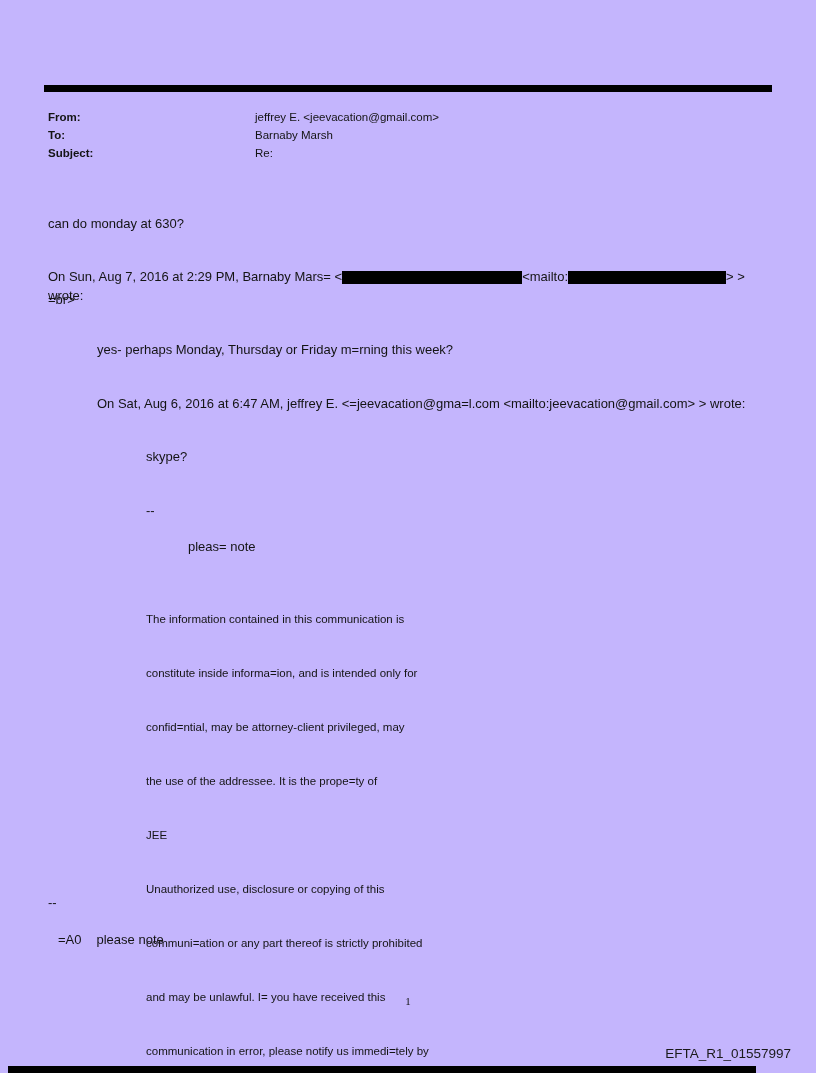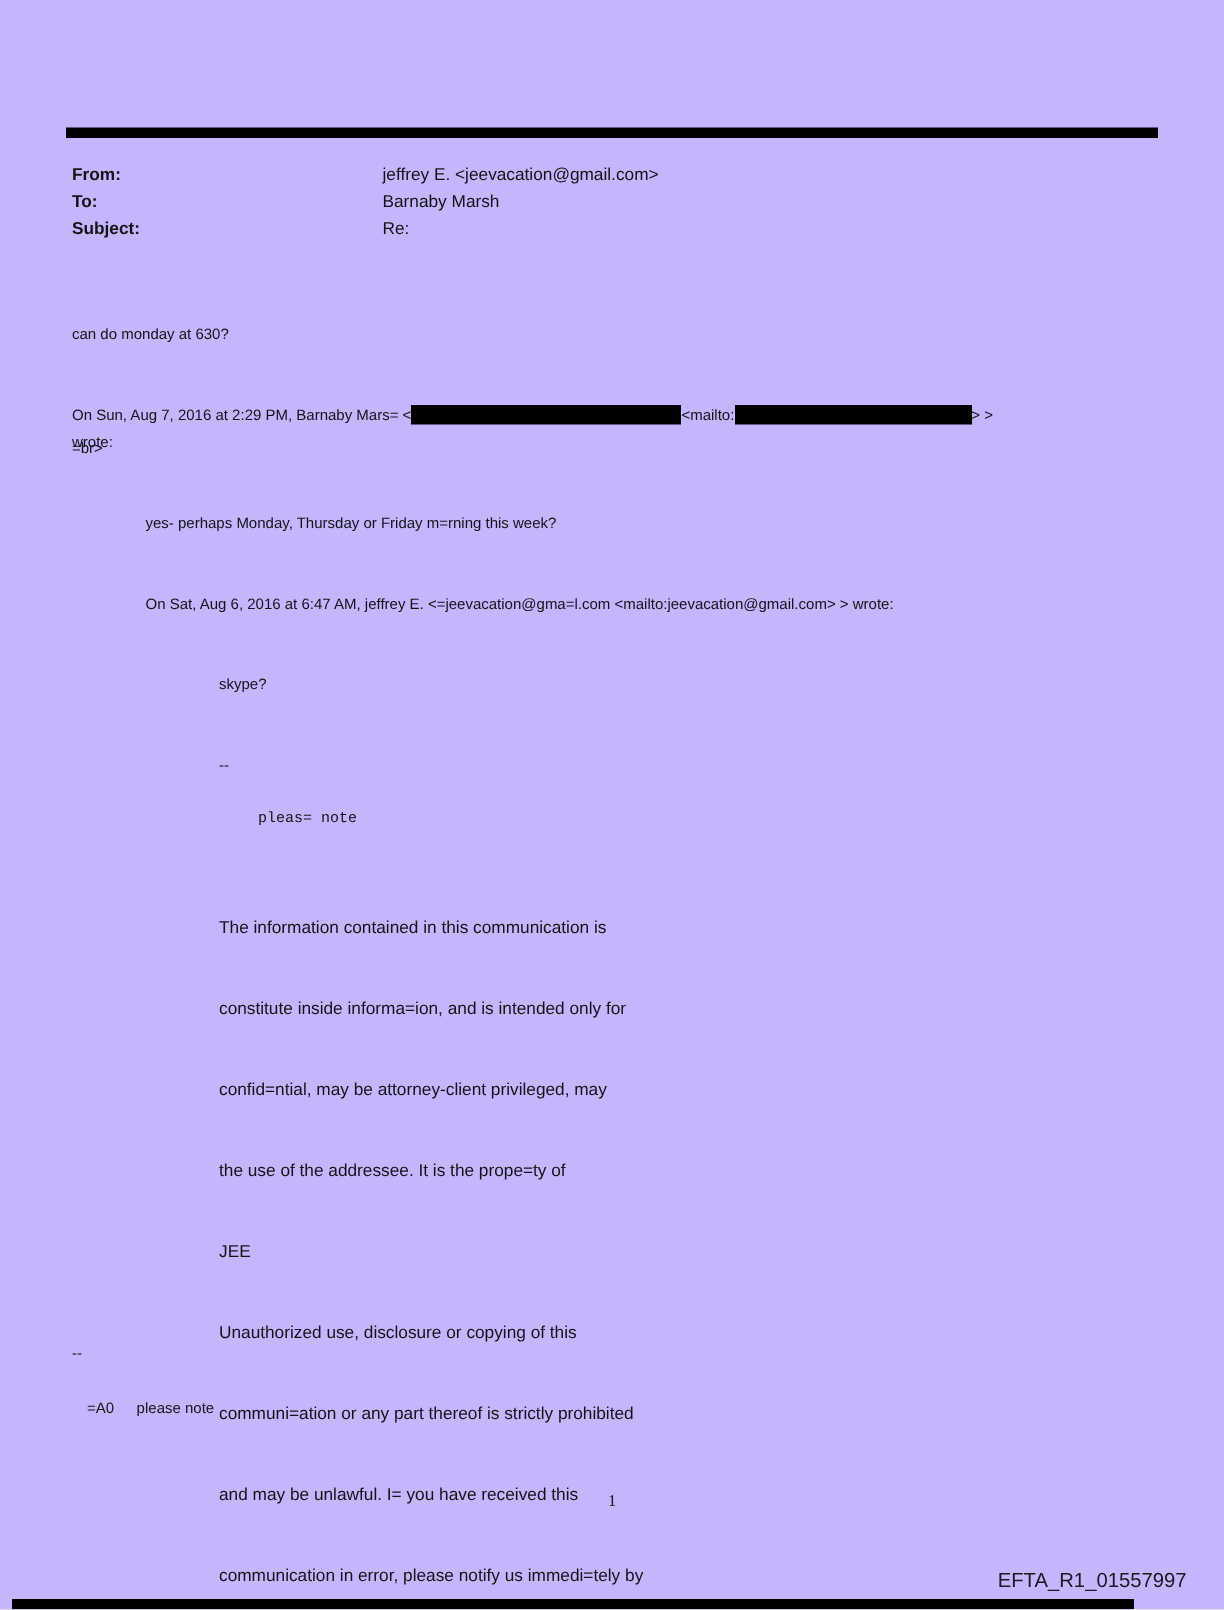--- a/index.html
+++ b/index.html
@@ -32,33 +32,33 @@
   }
   .hrow { white-space: pre; }
   .hlabel {
     display: inline-block;
     width: 207px;
     font-weight: bold;
   }
 
   .t {
     position: absolute;
-    font-size: 10px;
+    font-size: 13px;
     line-height: 14px;
     white-space: pre;
   }
   .l-can    { left: 48px;  top: 217px; }
   .l-br     { left: 48px;  top: 253px; margin-top: 40px; }
   .l-quote  { left: 48px;  top: 270px; text-align: right; }
   .l-wrote  { left: 48px;  top: 289px; }
   .l-reply1 { left: 97px;  top: 343px; }
   .l-quote2 { left: 97px;  top: 397px; }
   .l-skype  { left: 146px; top: 450px; }
   .l-dash1  { left: 146px; top: 504px; }
-  .l-pnote  { left: 172px; top: 540px; font-family: Liberation Mono, monospace; }
+  .l-pnote  { left: 188px; top: 540px; }
   .l-dash2  { left: 48px;  top: 896px; }
   .l-a0     { left: 58px;  top: 933px; }
 
   .disclaimer {
     position: absolute;
     left: 146px;
     top: 574px;
     font-size: 11.5px;
     line-height: 18px;
     white-space: pre;

